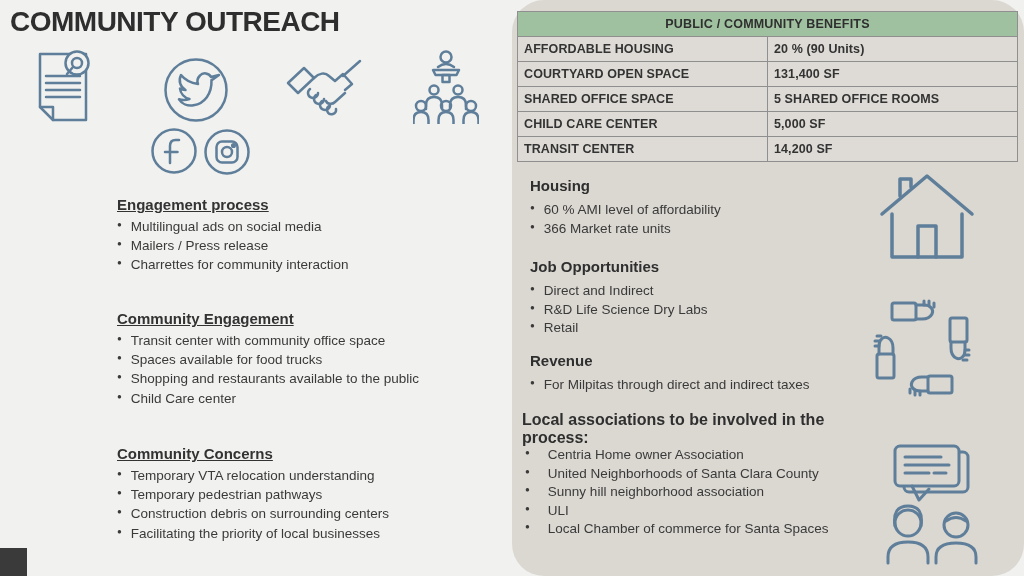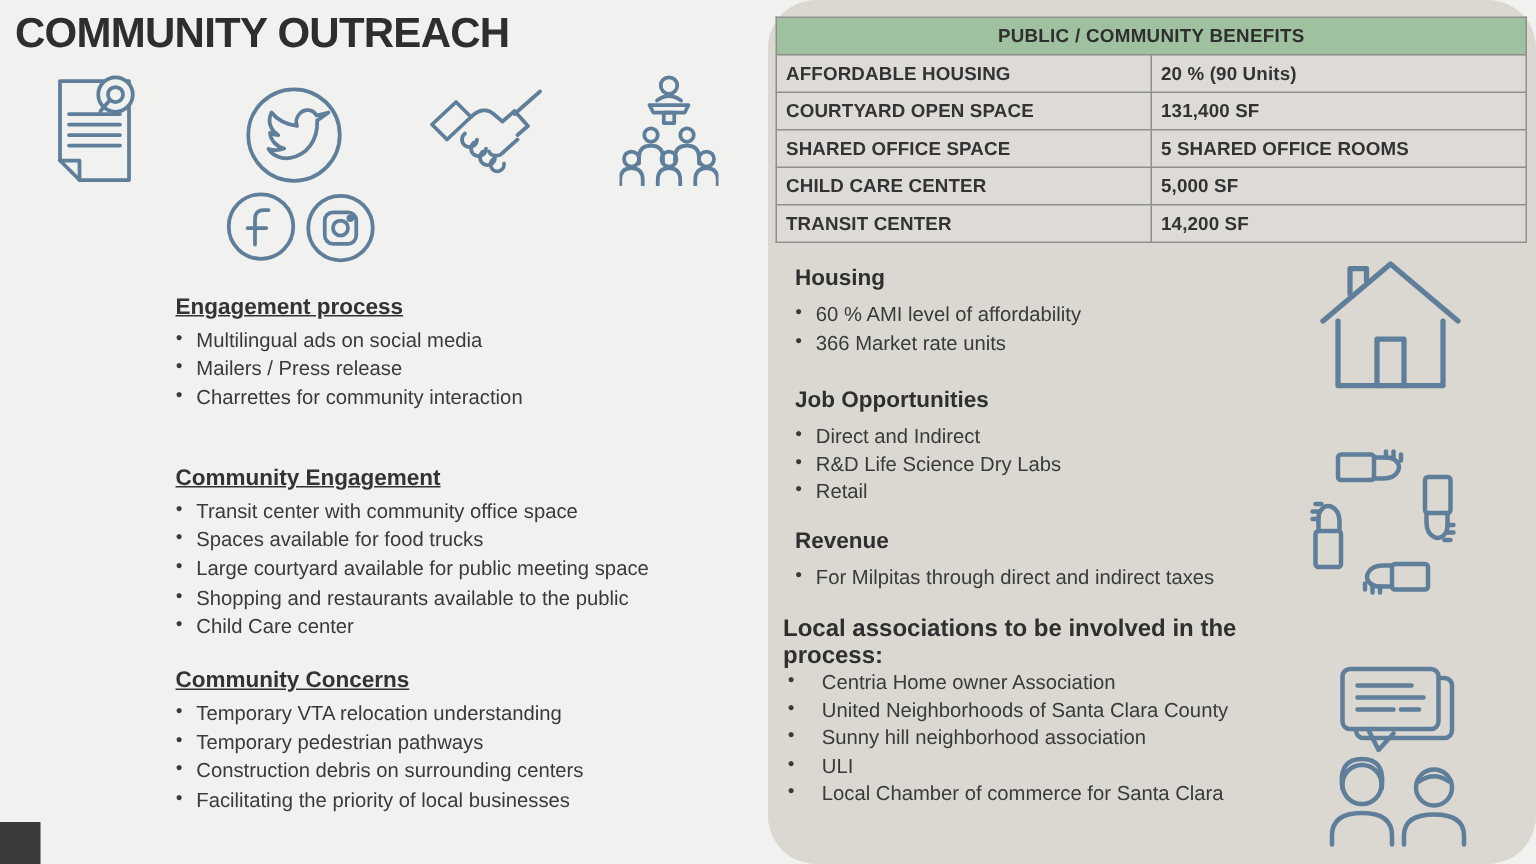--- a/index.html
+++ b/index.html
@@ -115,23 +115,20 @@
 
   <div class="lsec" style="top:309px">
     <div class="lhead">Community Engagement</div>
     <div class="li">
         <span>Transit center with community office space</span>
       </div>
     <div class="li">
         <span>Spaces available for food trucks</span>
       </div>
     <div class="li">
-        <span>Large courtyard available for public meeting space</span>
-      </div>
-    <div class="li">
         <span>Shopping and restaurants available to the public</span>
       </div>
     <div class="li">
         <span>Child Care center</span>
       </div>
   </div>
 
   <div class="lsec" style="top:444px">
     <div class="lhead">Community Concerns</div>
     <div class="li">
@@ -221,21 +218,21 @@
       <div class="li">
           <span>United Neighborhoods of Santa Clara County</span>
         </div>
       <div class="li">
           <span>Sunny hill neighborhood association</span>
         </div>
       <div class="li">
           <span>ULI</span>
         </div>
       <div class="li">
-          <span>Local Chamber of commerce for Santa Clara</span>
+          <span>Local Chamber of commerce for Santa Spaces</span>
         </div>
     </div>
 
     <svg class="sw35" style="left:366px;top:169px" width="98" height="92" viewBox="0 0 98 92">
       <path d="M4 45 L49 7 L94 45"></path>
       <path d="M22 27 V10 h11 v8"></path>
       <path d="M14 45 V88 h70 V45"></path>
       <path d="M40 88 V57 h18 v31"></path>
     </svg>
 

